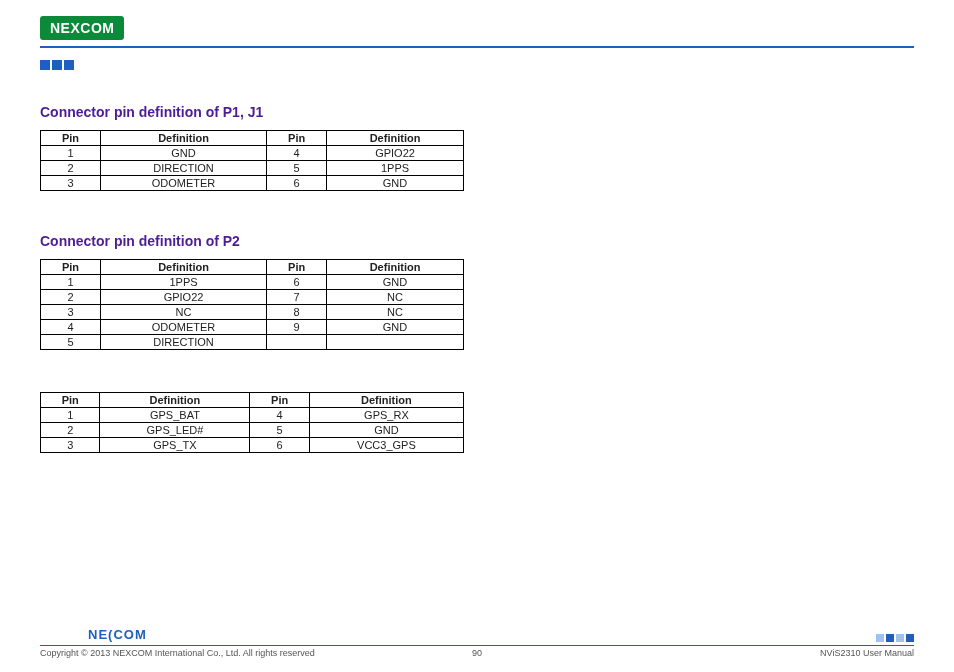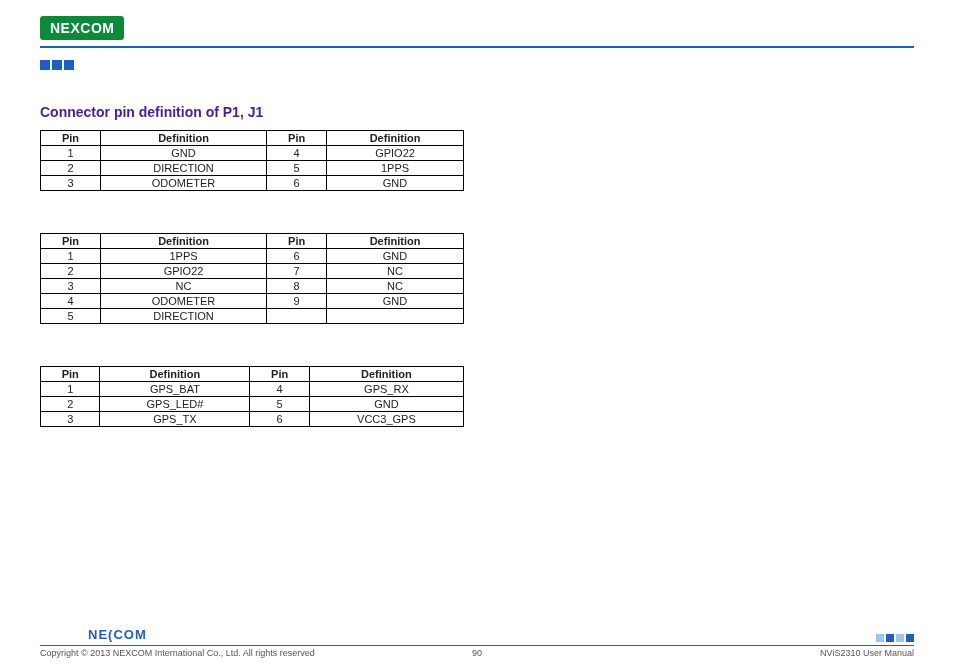--- a/index.html
+++ b/index.html
@@ -155,20 +155,21 @@
           <td>3</td>
           <td>ODOMETER</td>
           <td>6</td>
           <td>GND</td>
         </tr>
       </tbody>
   </table>
 </div>
 
 <div class="section">
+  <h2>Connector pin definition of P2</h2>
   <table class="pin">
     <thead>
       <tr>
         <th>Pin</th>
         <th>Definition</th>
         <th>Pin</th>
         <th>Definition</th>
       </tr>
     </thead>
     <tbody>

